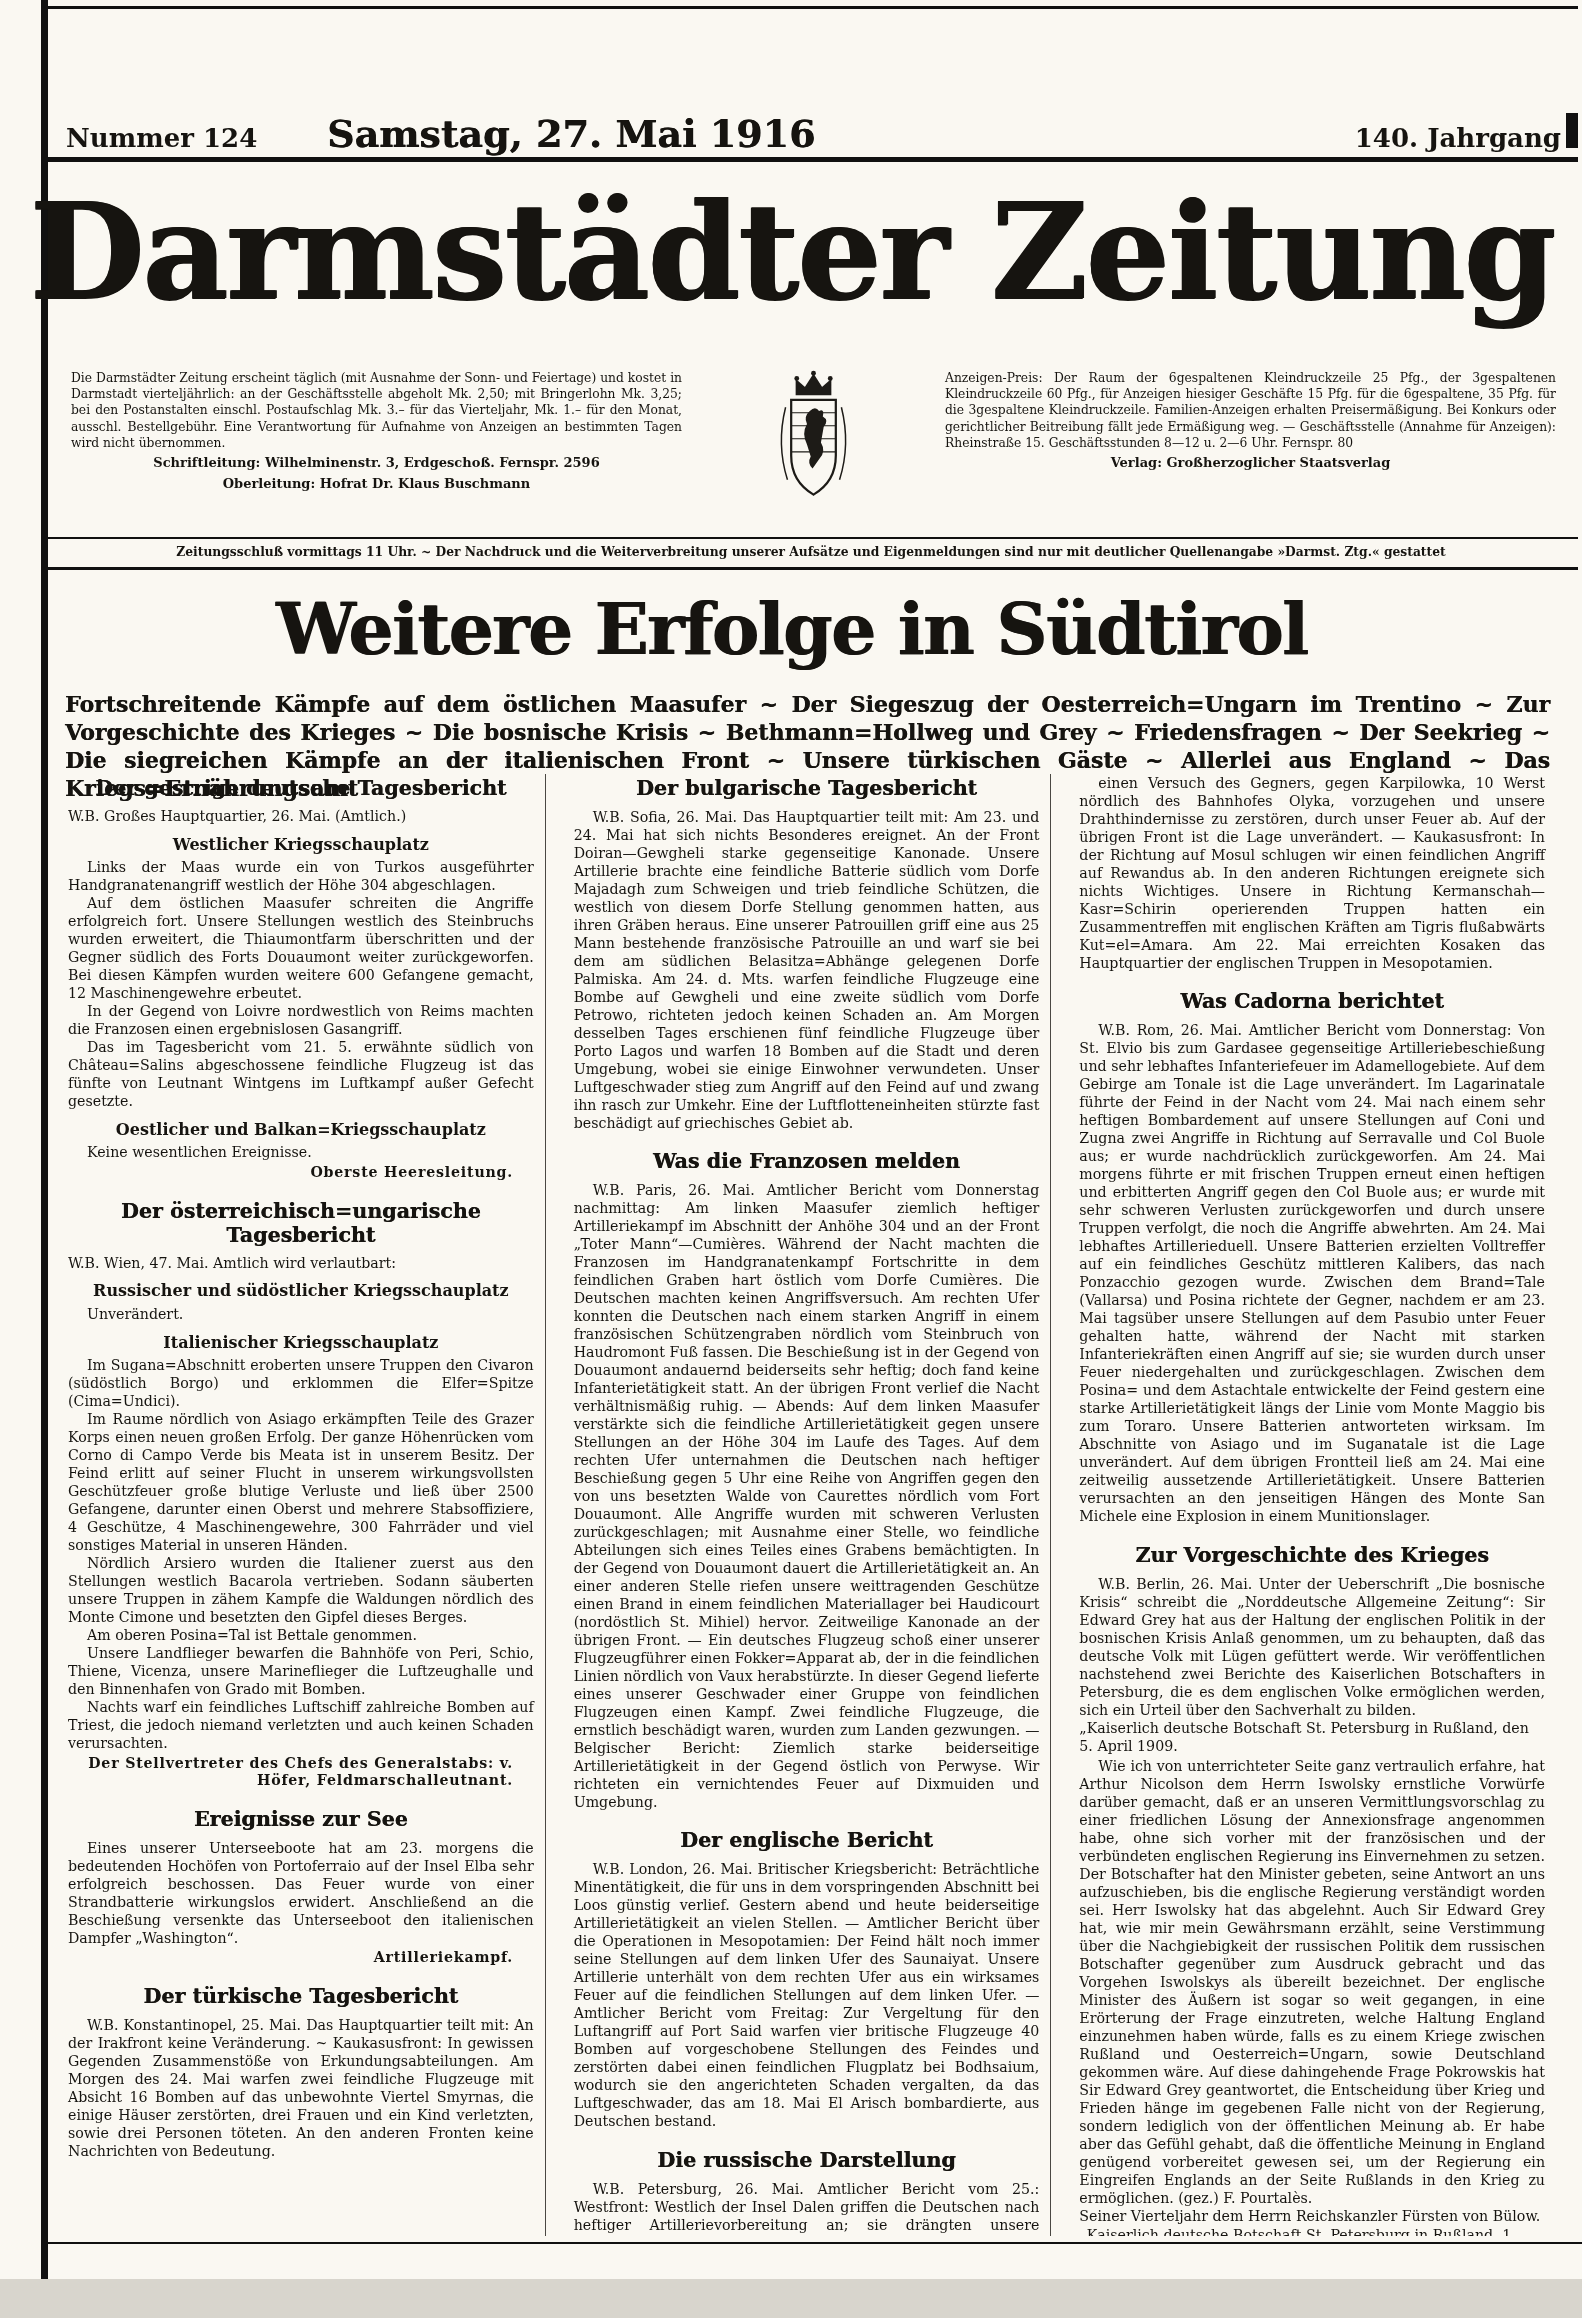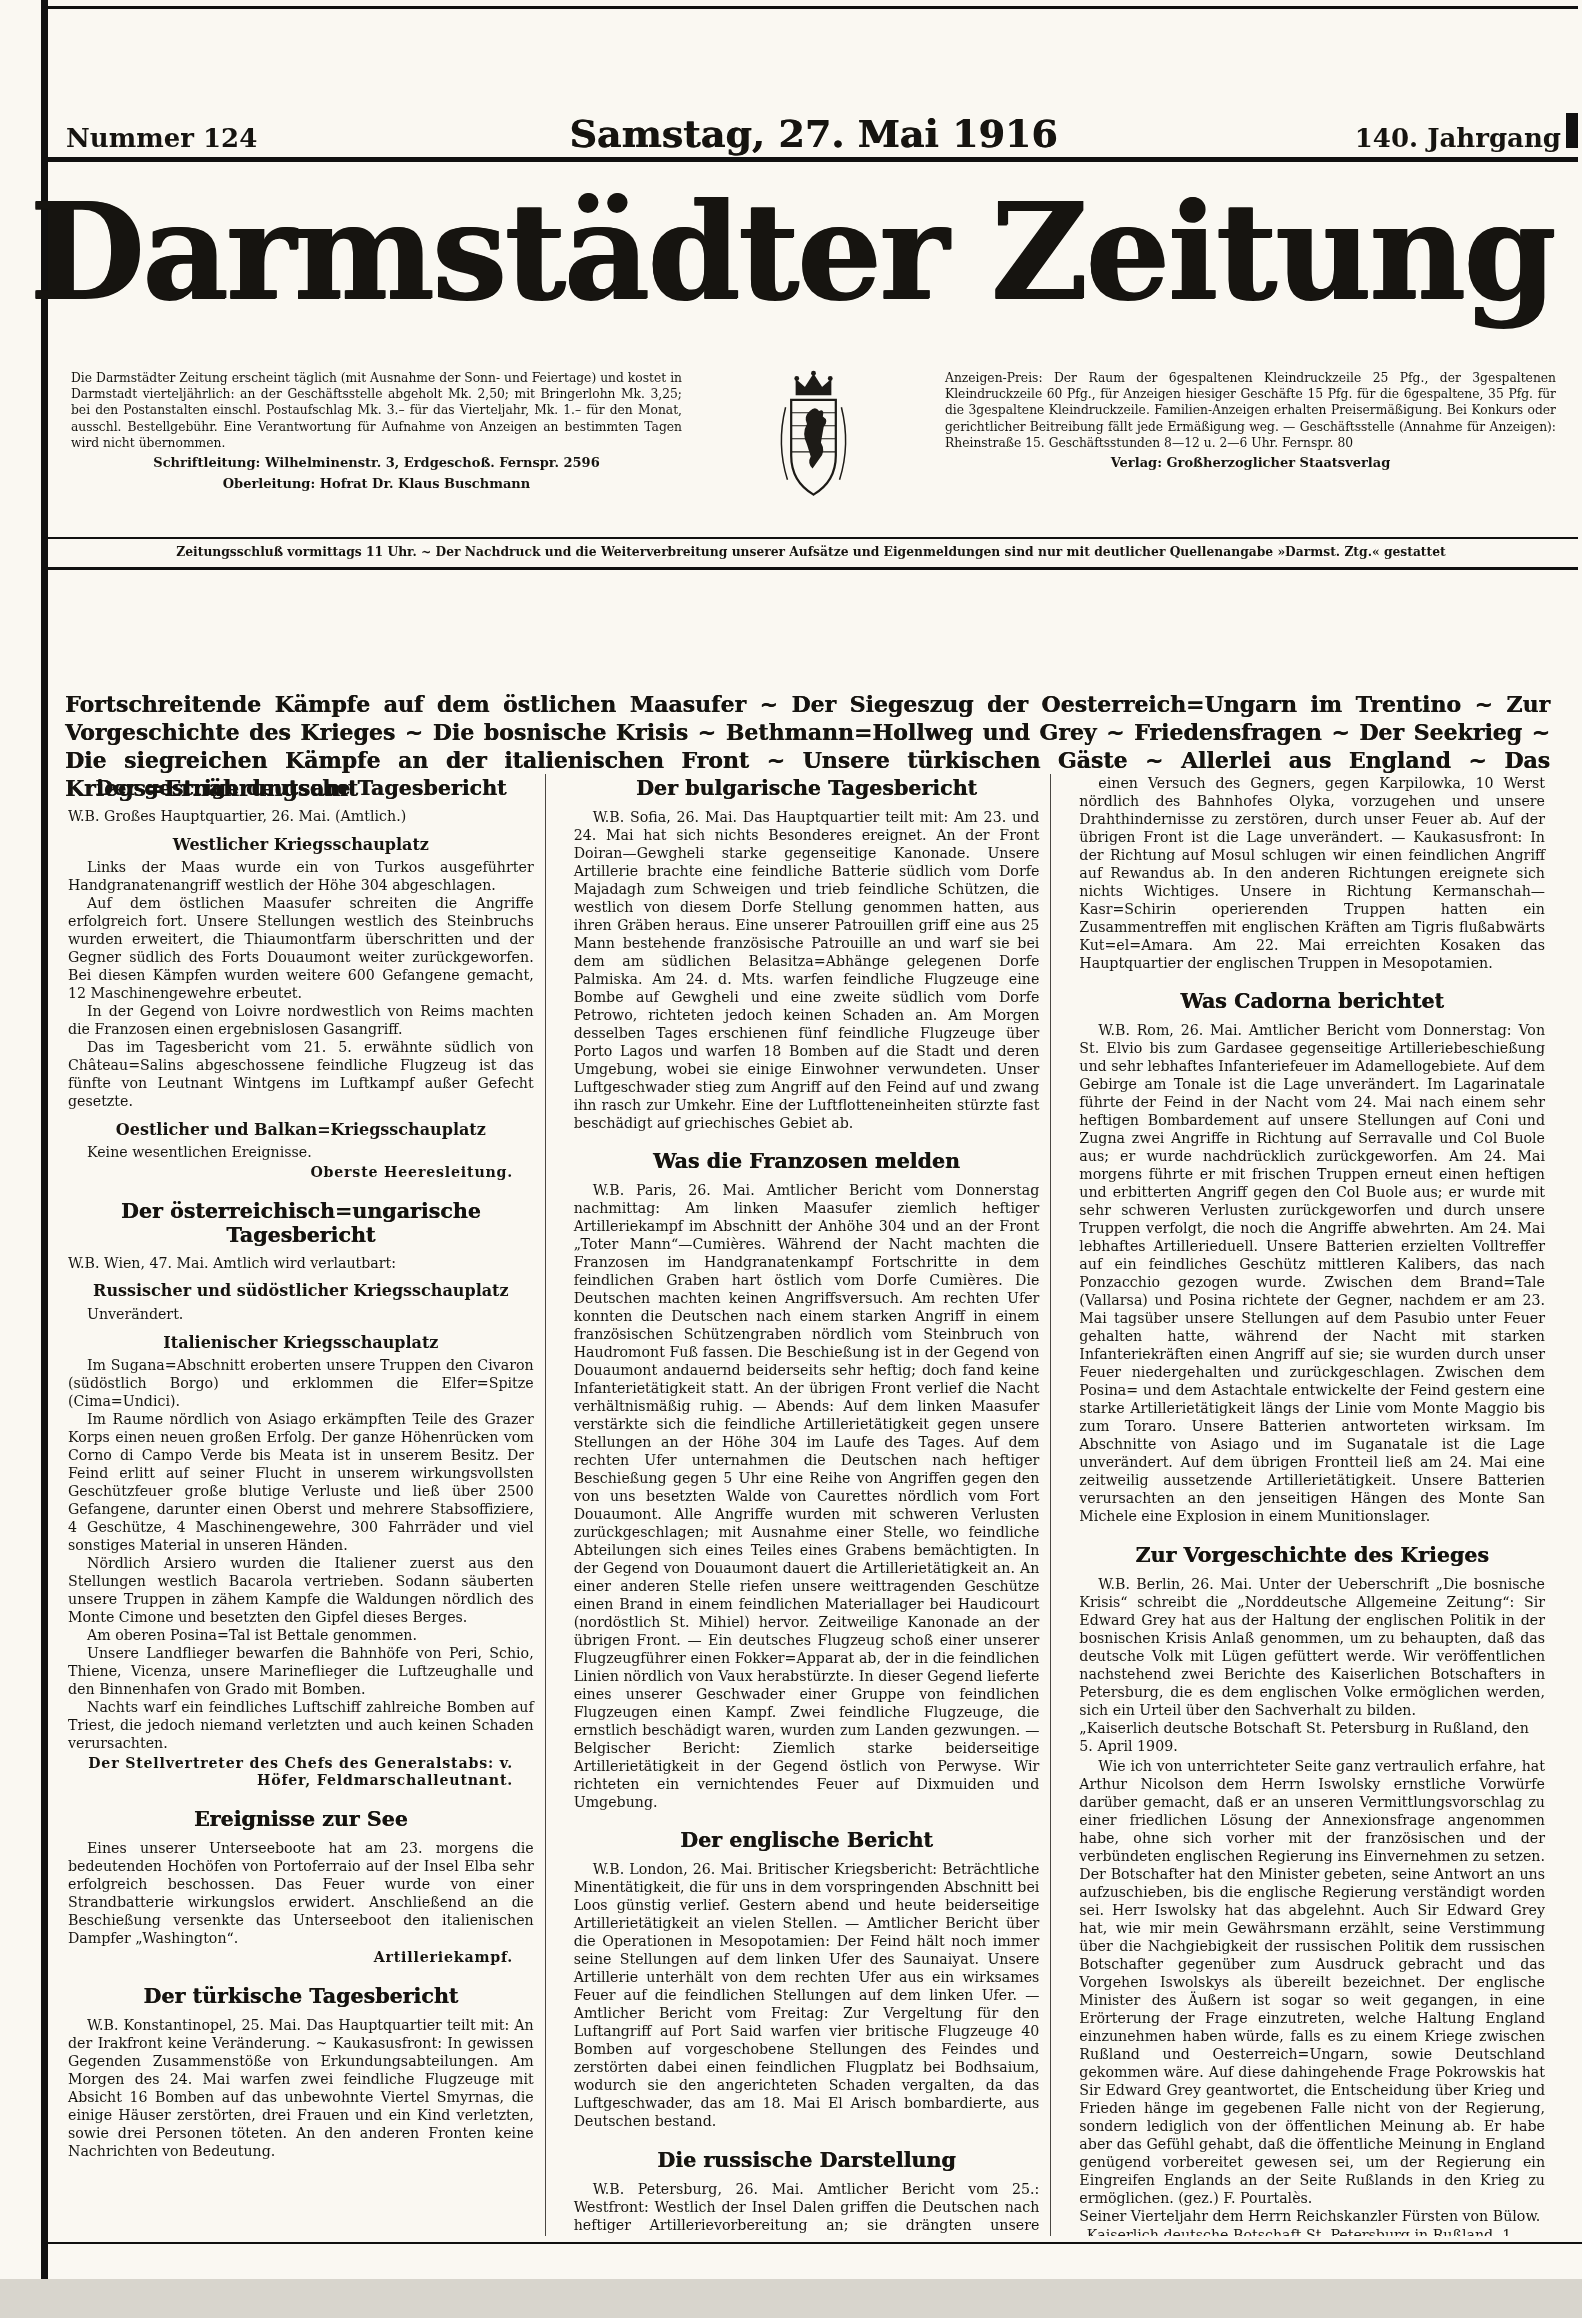--- a/index.html
+++ b/index.html
@@ -7,21 +7,21 @@
         font-family:"DejaVu Serif","Liberation Serif",serif;overflow:hidden;}
 
   
   .edge-top{position:absolute;top:6.3px;left:43px;right:4.7px;height:2.4px;background:#111;}
   .edge-left{position:absolute;top:0;left:41px;width:7.1px;height:2319px;background:#111;}
   .edge-bottom{position:absolute;top:2242px;left:43px;right:0;height:2.4px;background:#111;}
 
   
   .topbar{position:absolute;top:111px;left:66px;right:22px;display:flex;align-items:baseline;}
   .issue{font-size:26px;font-weight:bold;width:261px;}
-  .date{font-size:38px;font-weight:bold;flex:1;text-align:center;text-shadow:0.6px 0 0 currentColor;}
+  .date{font-size:38px;font-weight:bold;flex:1;text-align:left;text-shadow:0.6px 0 0 currentColor;}
   .volume{font-size:26px;font-weight:bold;width:261px;text-align:right;}
   .corner-mark{position:absolute;right:-17.4px;top:1.6px;width:12.7px;height:35px;background:#111;}
   .rule-top{position:absolute;top:157px;left:48px;right:4.7px;height:4.7px;background:#111;}
 
   
   .masthead{position:absolute;top:173px;left:0;width:100%;margin:0;text-align:center;
             font-size:133px;font-weight:bold;letter-spacing:-2.4px;
             text-shadow:1.1px 0 0 currentColor, 0 0.8px 0 currentColor;}
 
   
@@ -100,20 +100,21 @@
     <div class="imp-col">
       <p>Anzeigen-Preis: Der Raum der 6gespaltenen Kleindruckzeile 25 Pfg., der 3gespaltenen Kleindruckzeile 60 Pfg., für Anzeigen hiesiger Geschäfte 15 Pfg. für die 6gespaltene, 35 Pfg. für die 3gespaltene Kleindruckzeile. Familien-Anzeigen erhalten Preisermäßigung. Bei Konkurs oder gerichtlicher Beitreibung fällt jede Ermäßigung weg. — Geschäftsstelle (Annahme für Anzeigen): Rheinstraße 15. Geschäftsstunden 8—12 u. 2—6 Uhr. Fernspr. 80</p>
       <p class="imp-bold">Verlag: Großherzoglicher Staatsverlag</p>
     </div>
   </section>
 
   <div class="rule-mid1"></div>
   <p class="notice">Zeitungsschluß vormittags 11 Uhr.  ~  Der Nachdruck und die Weiterverbreitung unserer Aufsätze und Eigenmeldungen sind nur mit deutlicher Quellenangabe »Darmst. Ztg.« gestattet</p>
   <div class="rule-mid2"></div>
 
+  <h2 class="headline">Weitere Erfolge in Südtirol</h2>
   <p class="deck">Fortschreitende Kämpfe auf dem östlichen Maasufer ~ Der Siegeszug der Oesterreich=Ungarn im Trentino ~ Zur Vorgeschichte des Krieges ~ Die bosnische Krisis ~ Bethmann=Hollweg und Grey ~ Friedensfragen ~ Der Seekrieg ~ Die siegreichen Kämpfe an der italienischen Front ~ Unsere türkischen Gäste ~ Allerlei aus England ~ Das Kriegs=Ernährungsamt</p>
 
   <main id="columns" class="columns">
       <div class="col">
         <p class="b-heading">Der gestrige deutsche Tagesbericht</p>
         <p class="b-byline">W.B.  Großes Hauptquartier, 26. Mai.   (Amtlich.)</p>
         <p class="b-subheading">Westlicher Kriegsschauplatz</p>
         <p class="b-para">Links der Maas wurde ein von Turkos ausgeführter Handgranatenangriff westlich der Höhe 304 abgeschlagen.</p>
         <p class="b-para">Auf dem östlichen Maasufer schreiten die Angriffe erfolgreich fort. Unsere Stellungen westlich des Steinbruchs wurden erweitert, die Thiaumontfarm überschritten und der Gegner südlich des Forts Douaumont weiter zurückgeworfen. Bei diesen Kämpfen wurden weitere 600 Gefangene gemacht, 12 Maschinengewehre erbeutet.</p>
         <p class="b-para">In der Gegend von Loivre nordwestlich von Reims machten die Franzosen einen ergebnislosen Gasangriff.</p>

